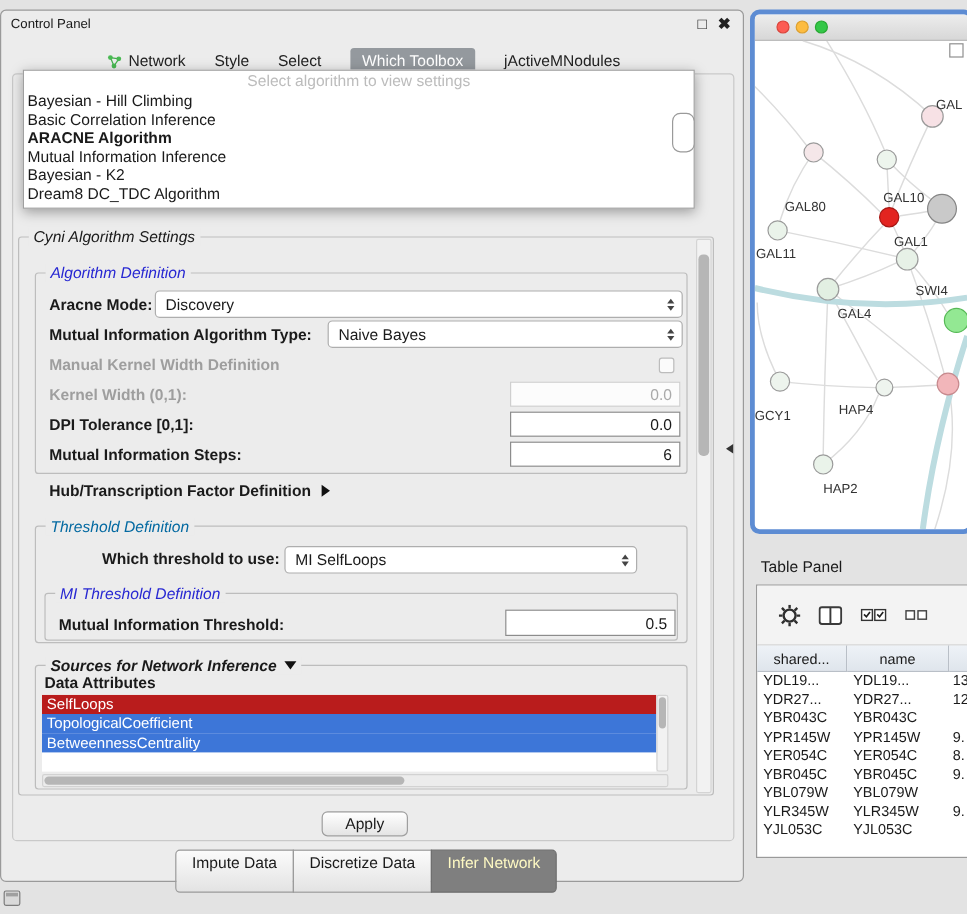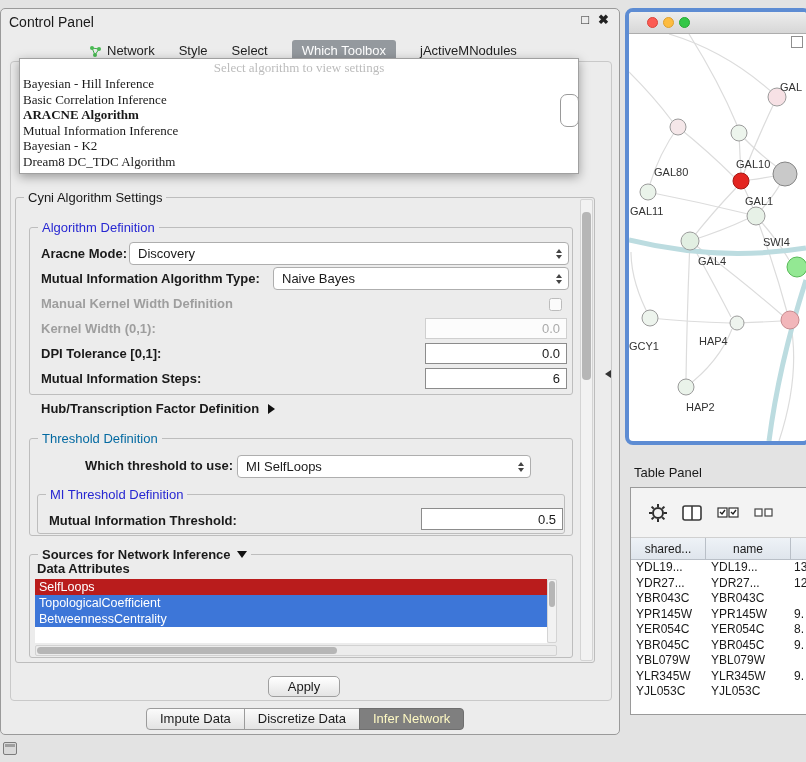--- a/index.html
+++ b/index.html
@@ -7,43 +7,43 @@
   body {
     position: relative; overflow: hidden;
     background: #e3e3e3;
     font-family: "Liberation Sans", sans-serif;
     font-size: 13px; color:#1a1a1a;
   }
 
   
   .control-window { position:absolute; left:0; top:8px; width:620px; height:727px;
     background:#ececec; border:1px solid #9a9a9a; border-radius:5px; }
-  .win-title { position:absolute; left:8px; top:5px; font-size:14px;text-align:right; }
+  .win-title { position:absolute; left:8px; top:5px; font-size:11px;text-align:right; }
   .win-btns { position:absolute; right:10px; top:3px; display:flex; gap:9px; font-size:13px; color:#222; }
   .win-close { font-weight:bold; }
 
   .tabbar { position:absolute; left:88px; top:32px; height:20px; display:flex; gap:24px; align-items:center; font-size:13px; color:#222; white-space:nowrap; }
   .tab { display:flex; align-items:center; gap:5px; line-height:20px; }
   .tab.selected { background:#94999e; color:#fff; border-radius:3px; padding:1px 10px; }
 
   
   .popup { position:absolute; left:18px; top:49px; width:560px; background:#fff;
-    border:1px solid #a0a0a0; box-shadow:0 3px 10px rgba(0,0,0,.35); z-index:40; padding-bottom:4px;font-family:Liberation Serif, serif; }
+    border:1px solid #a0a0a0; box-shadow:0 3px 10px rgba(0,0,0,.35); z-index:40; padding-bottom:4px; }
   .popup-placeholder { text-align:center; color:#bcbcbc; font-size:13px; line-height:17px; height:17px; }
   .popup-item { font-size:13px; line-height:15.5px; height:15.5px; padding-left:3px; white-space:nowrap; overflow:hidden; }
   .popup-item.selected { font-weight:bold; }
   .fragment-box { position:absolute; left:559px; top:85px; width:19px; height:33px;
     border:1px solid #9a9a9a; border-radius:7px; background:#fff; z-index:41; }
 
   .inner-panel { position:absolute; left:9px; top:52px; width:602px; height:640px;
     border:1px solid #c9c9c9; border-radius:4px; }
 
   .group { position:absolute; border:1px solid #bdbdbd; border-radius:3px; }
   .group-title { position:absolute; top:-8px; left:8px; background:#ececec; padding:0 4px;
-    font-size:13px; line-height:15px; white-space:nowrap; display:flex; align-items:center; gap:6px; }
+    font-size:13px; line-height:15px; white-space:nowrap; display:flex; align-items:center; gap:6px;font-style:italic; }
   .t-blue { color:#2727d2; }
   .t-green { color:#0369a1; }
   .bold { font-weight:bold; }
 
   .lbl { position:absolute; font-size:13px; font-weight:bold; line-height:14px; white-space:nowrap; }
   .lbl.gray { color:#9e9e9e; }
 
   .combo { position:absolute; background:#fff; border:1px solid #aeaeae; border-radius:4px;
     display:flex; align-items:center; font-size:13px; }
   .combo-txt { flex:1; padding-left:8px; white-space:nowrap; overflow:hidden; }
@@ -64,21 +64,21 @@
   .attr-item { height:16px; line-height:16px; color:#fff; font-size:12.5px; padding-left:4px; white-space:nowrap; }
 
   .scroll-v { position:absolute; background:#f2f2f2; border:1px solid #d4d4d4; border-radius:2px; }
   .scroll-thumb { position:absolute; background:#b6b6b6; border-radius:4px; }
   .scroll-h { position:absolute; background:#ececec; border:1px solid #d2d2d2; border-radius:2px; }
 
   .apply-btn { position:absolute; left:267px; top:667px; width:72px; height:21px;
     border:1px solid #9f9f9f; border-radius:5px; background:linear-gradient(#ffffff,#e4e4e4);
     display:flex; align-items:center; justify-content:center; font-size:13px; }
 
-  .segmented { position:absolute; left:145px; top:699px; height:22px; display:flex; }
+  .segmented { position:absolute; left:145px; top:699px; height:36px; display:flex; }
   .seg { border:1px solid #9b9b9b; background:linear-gradient(#fbfbfb,#e3e3e3);
     padding:0 13px; line-height:20px; font-size:13px; margin-left:-1px; }
   .seg.first { border-radius:4px 0 0 4px; margin-left:0; }
   .seg.last { border-radius:0 4px 4px 0; }
   .seg.selected { background:#7f7f7f; color:#fef9c3; border-color:#6f6f6f; }
 
   .collapse-arrow { position:absolute; left:604px; top:361px; width:0; height:0;
     border-top:4px solid transparent; border-bottom:4px solid transparent; border-right:6px solid #333; }
 
   
@@ -149,21 +149,21 @@
     <div class="tab">
         <span>jActiveMNodules</span>
       </div>
   </div>
 
   <div class="inner-panel"></div>
 
   <div class="popup">
     <div class="popup-placeholder">Select algorithm to view settings</div>
     <div>
-        <div class="popup-item">Bayesian - Hill Inference</div>
+        <div class="popup-item">Bayesian - Hill Climbing</div>
         <div class="popup-item">Basic Correlation Inference</div>
         <div class="popup-item selected">ARACNE Algorithm</div>
         <div class="popup-item">Mutual Information Inference</div>
         <div class="popup-item">Bayesian - K2</div>
         <div class="popup-item">Dream8 DC_TDC Algorithm</div>
       </div>
   </div>
   <div class="fragment-box"></div>
 
   <div class="group" style="left:14px; top:188px; width:580px; height:466px;">

